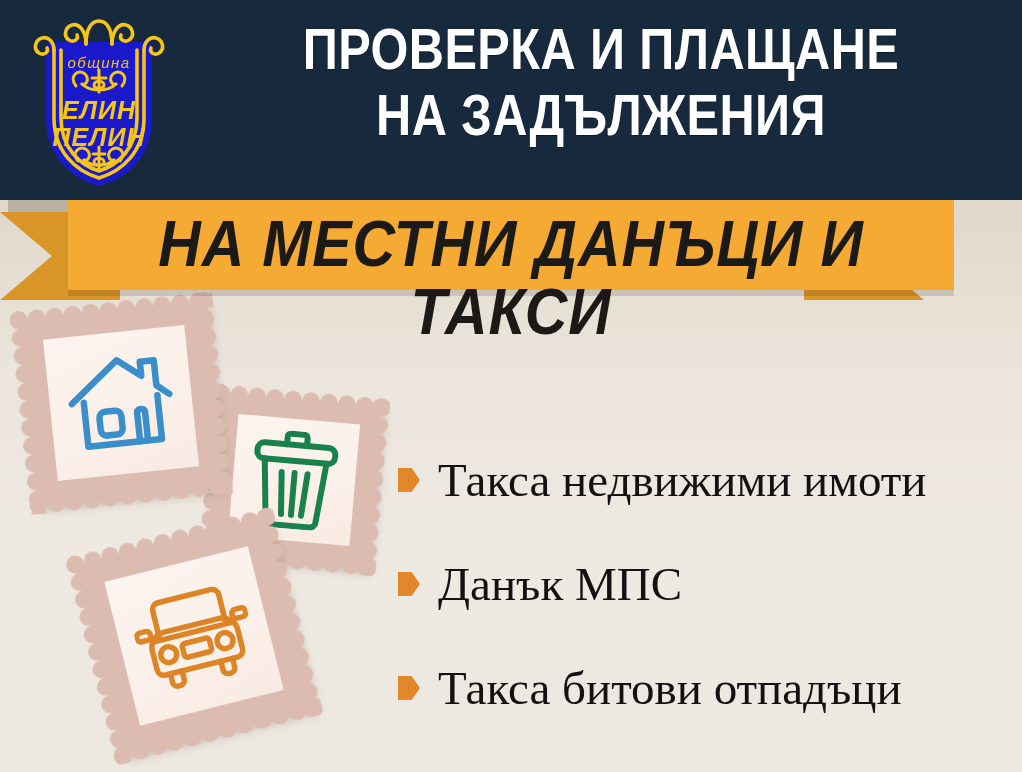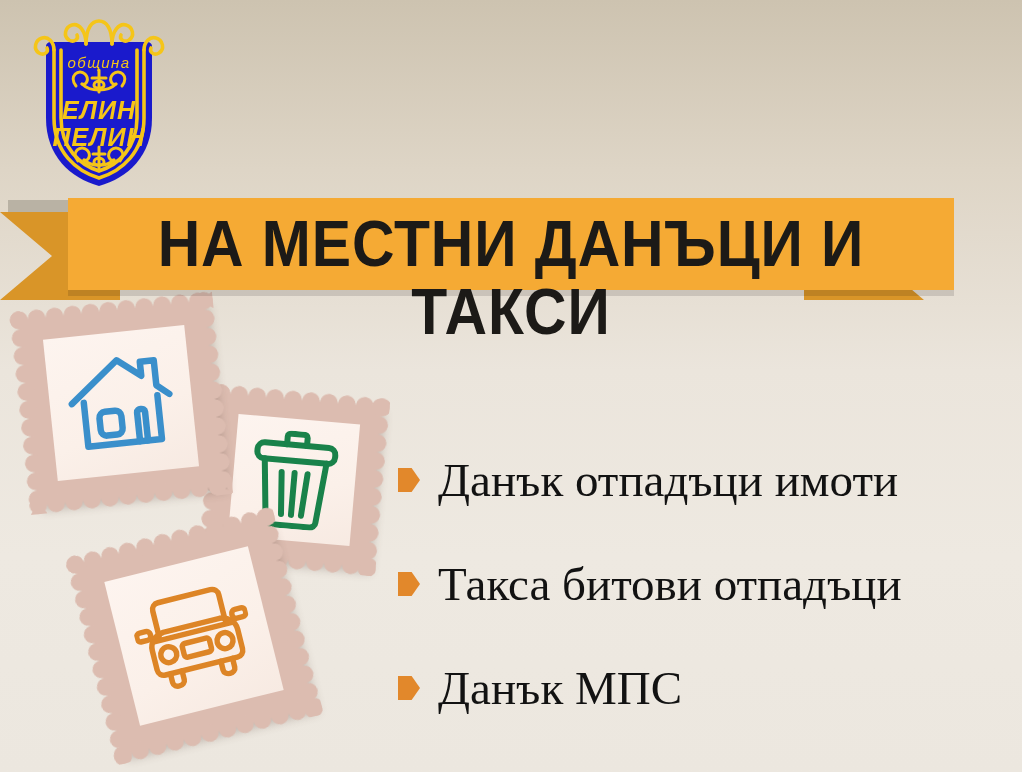--- a/index.html
+++ b/index.html
@@ -55,20 +55,21 @@
   }
 
   
   .ribbon-wrap {
     position: absolute;
     left: 0;
     top: 198px;
     width: 924px;
     height: 104px;
     z-index: 4;
+    font-style: italic;
   }
   .ribbon-tail {
     position: absolute;
     top: 14px;
     width: 120px;
     height: 88px;
     background: #d99528;
   }
   .ribbon-tail.left {
     left: 0;
@@ -213,20 +214,26 @@
     line-height: 1;
     color: #121212;
     white-space: nowrap;
   }
 </style>
 </head>
 <body>
 
 <div id="poster">
 
+  <div class="header">
+    <div class="header-title">
+      <span class="l1">ПРОВЕРКА И ПЛАЩАНЕ</span>
+      <span class="l2">НА ЗАДЪЛЖЕНИЯ</span>
+    </div>
+  </div>
 
   <div class="logo">
     <svg viewBox="0 0 150 185" width="150" height="185">
       <path d="M22 40 C22 38 24 36 27 36 L123 36 C126 36 128 38 128 40 L128 112
                C128 150 104 172 75 180 C46 172 22 150 22 112 Z" fill="#1a1acc"></path>
       <g fill="none" stroke="#f5c518" stroke-width="3.6" stroke-linecap="round">
         <path d="M30 44 L30 112 C30 146 52 165 75 172 C98 165 120 146 120 112 L120 44"></path>
         <path d="M37 44 L37 112 C37 142 56 159 75 165 C94 159 113 142 113 112 L113 44"></path>
         <path d="M30 44 C30 36 24 30 18 32 C11 34 9 43 15 47 C20 50 25 46 23 42"></path>
         <path d="M120 44 C120 36 126 30 132 32 C139 34 141 43 135 47 C130 50 125 46 127 42"></path>
@@ -311,28 +318,28 @@
         </svg>
       </div>
     </div>
 
   </div>
 
   <div class="bullets">
 
     <div class="bullet-row">
       <span class="bullet-marker"></span>
-      <span class="bullet-label">Данък отпадъци имоти</span>
+      <span class="bullet-label">Такса недвижими имоти</span>
+    </div>
+
+    <div class="bullet-row">
+      <span class="bullet-marker"></span>
+      <span class="bullet-label">Данък МПС</span>
     </div>
 
     <div class="bullet-row">
       <span class="bullet-marker"></span>
       <span class="bullet-label">Такса битови отпадъци</span>
     </div>
 
-    <div class="bullet-row">
-      <span class="bullet-marker"></span>
-      <span class="bullet-label">Данък МПС</span>
-    </div>
-
   </div>
 
 </div>
 
 </body></html>

